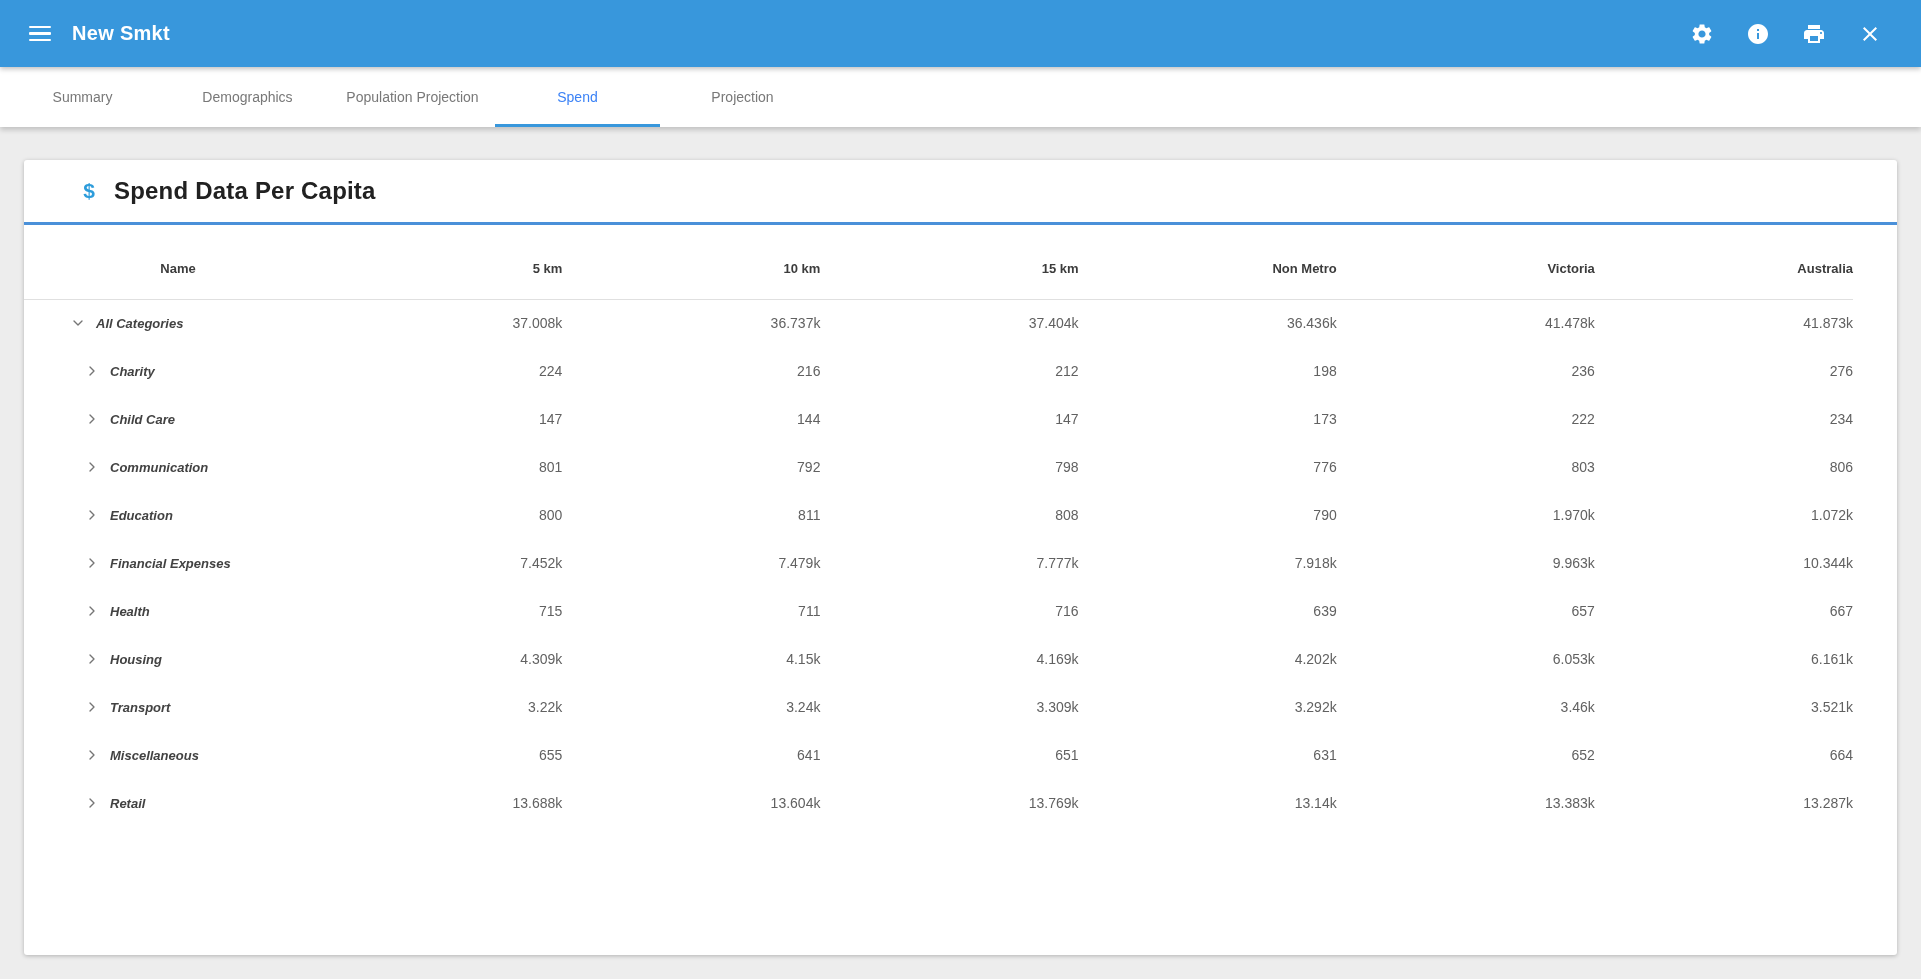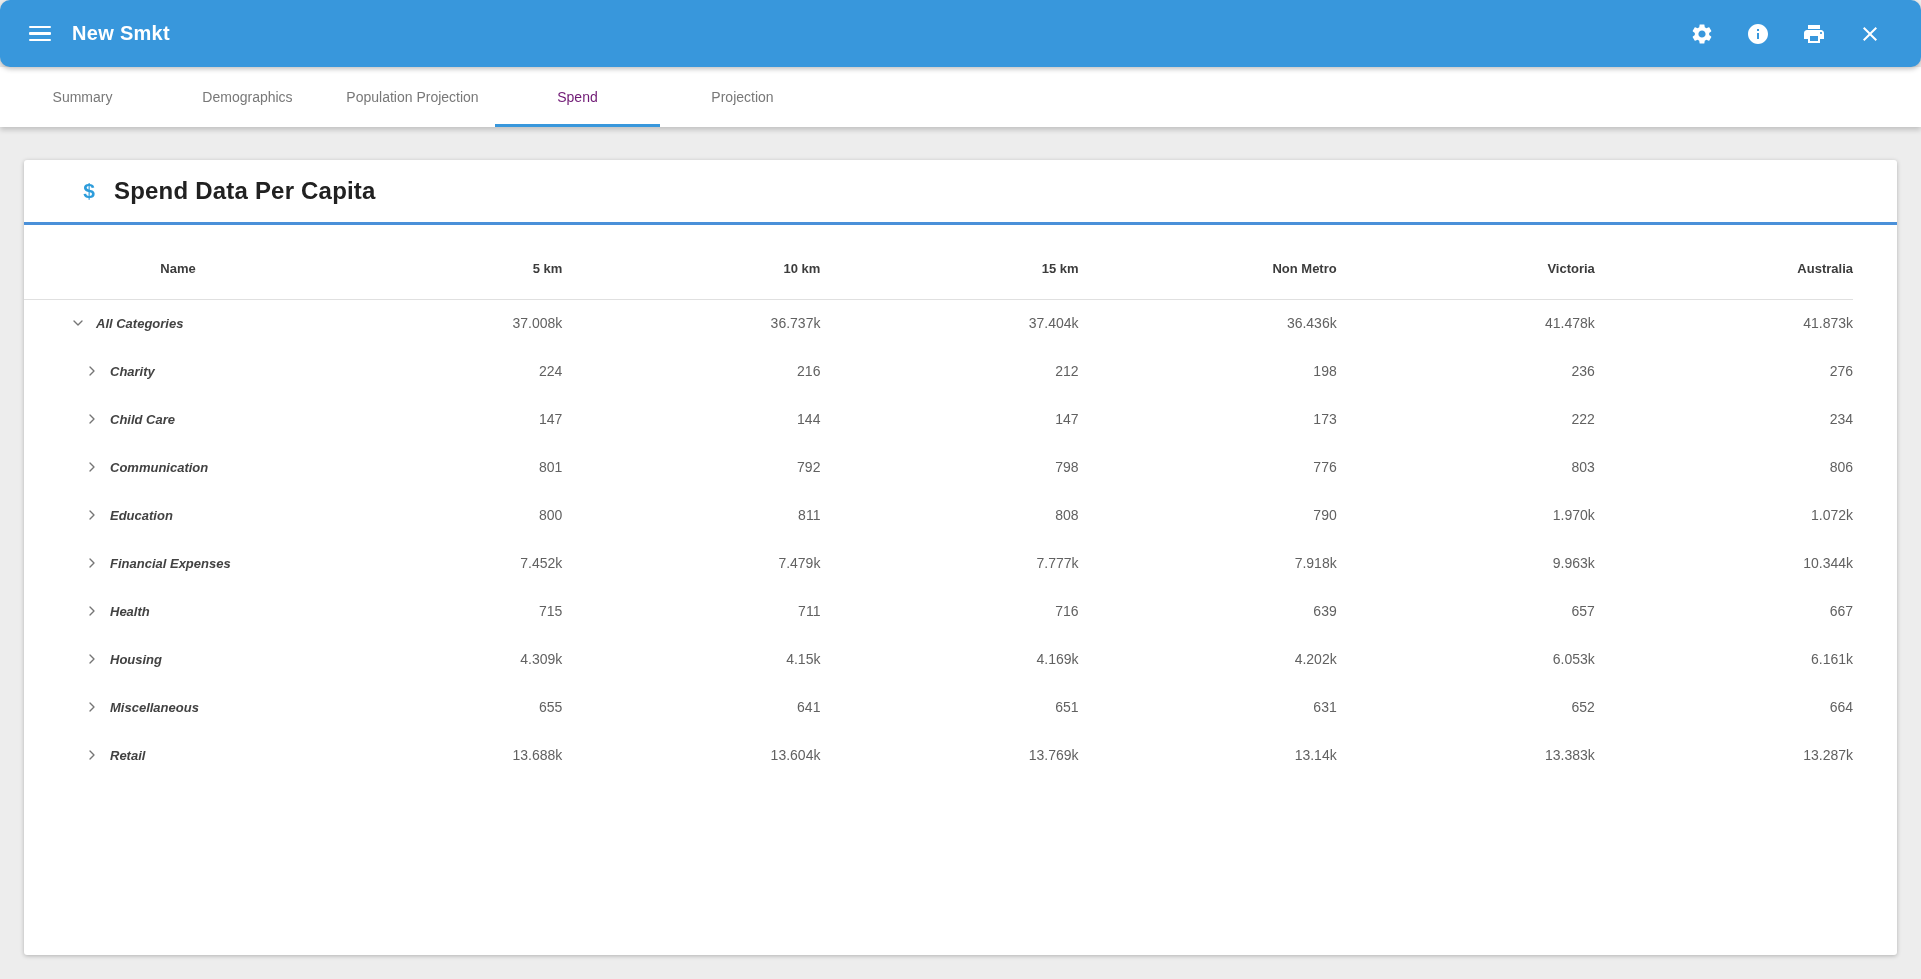--- a/index.html
+++ b/index.html
@@ -1,38 +1,38 @@
 <!DOCTYPE html>
 <html><head>
 <meta charset="utf-8">
 <style>
   * { margin:0; padding:0; box-sizing:border-box; }
   html,body { width:1921px; height:979px; overflow:hidden;
     font-family:"Liberation Sans", sans-serif; background:#ededed; }
 
   
   .appbar { height:67px; background:#3897DC; display:flex; align-items:center;
-    padding:0 27px 0 22px; box-shadow:0 2px 5px rgba(0,0,0,.25); position:relative; z-index:30;border-radius:10px; }
+    padding:0 27px 0 22px; box-shadow:0 2px 5px rgba(0,0,0,.25); position:relative; z-index:30; }
   .menu-btn { width:36px; height:36px; display:flex; align-items:center; justify-content:center;
     cursor:pointer; margin-right:14px; }
   .menu-glyph { width:22px; }
   .menu-glyph span { display:block; height:2.5px; background:#fff; border-radius:1px; margin:4px 0; }
   .appbar-title { color:#fff; font-size:20px; font-weight:bold; letter-spacing:.3px; }
   .appbar-spacer { flex:1; }
   .icon-btn { width:48px; height:48px; display:flex; align-items:center; justify-content:center;
     cursor:pointer; margin-left:8px; border-radius:50%; }
   .icon-btn svg { width:24px; height:24px; fill:#fff; }
 
   
   .tabbar { height:60px; background:#fff; display:flex; align-items:stretch;
     box-shadow:0 3px 5px rgba(0,0,0,.18); position:relative; z-index:20; }
   .tab { width:165px; display:flex; align-items:center; justify-content:center;
     font-size:14px; color:#787878; cursor:pointer; border-bottom:3px solid transparent;
     padding-top:2px; }
-  .tab.active { color:#701a75; border-bottom-color:#3897DC; }
+  .tab.active { color:#3b82f6; border-bottom-color:#3897DC; }
 
   
   .content { padding:33px 24px 0 24px; }
   .card { background:#fff; border-radius:3px; box-shadow:0 1px 4px rgba(0,0,0,.25);
     width:1873px; height:795px; overflow:hidden; }
   .card-header { height:65px; display:flex; align-items:center; padding-left:54px;
     border-bottom:3px solid #4A90D9; }
   .dollar-icon { color:#2D9CDB; font-size:21px; font-weight:bold; width:22px; text-align:center; }
   .card-title { font-size:24px; font-weight:bold; color:#212121; margin-left:14px; letter-spacing:.2px; }
 
@@ -286,20 +286,39 @@
   </tr>
           <tr>
     <td class="name-cell">
       <div class="name-wrap lvl1">
         <span class="chev">
 
           <svg class="ic-right" viewBox="0 0 24 24">
                     <polyline points="9,6 15,12 9,18" stroke-linecap="round" stroke-linejoin="round"></polyline>
                   </svg>
         </span>
+        <span class="row-label">Transport</span>
+      </div>
+    </td>
+    <td class="val">3.22k</td>
+    <td class="val">3.24k</td>
+    <td class="val">3.309k</td>
+    <td class="val">3.292k</td>
+    <td class="val">3.46k</td>
+    <td class="val">3.521k</td>
+  </tr>
+          <tr>
+    <td class="name-cell">
+      <div class="name-wrap lvl1">
+        <span class="chev">
+
+          <svg class="ic-right" viewBox="0 0 24 24">
+                    <polyline points="9,6 15,12 9,18" stroke-linecap="round" stroke-linejoin="round"></polyline>
+                  </svg>
+        </span>
         <span class="row-label">Miscellaneous</span>
       </div>
     </td>
     <td class="val">655</td>
     <td class="val">641</td>
     <td class="val">651</td>
     <td class="val">631</td>
     <td class="val">652</td>
     <td class="val">664</td>
   </tr>

